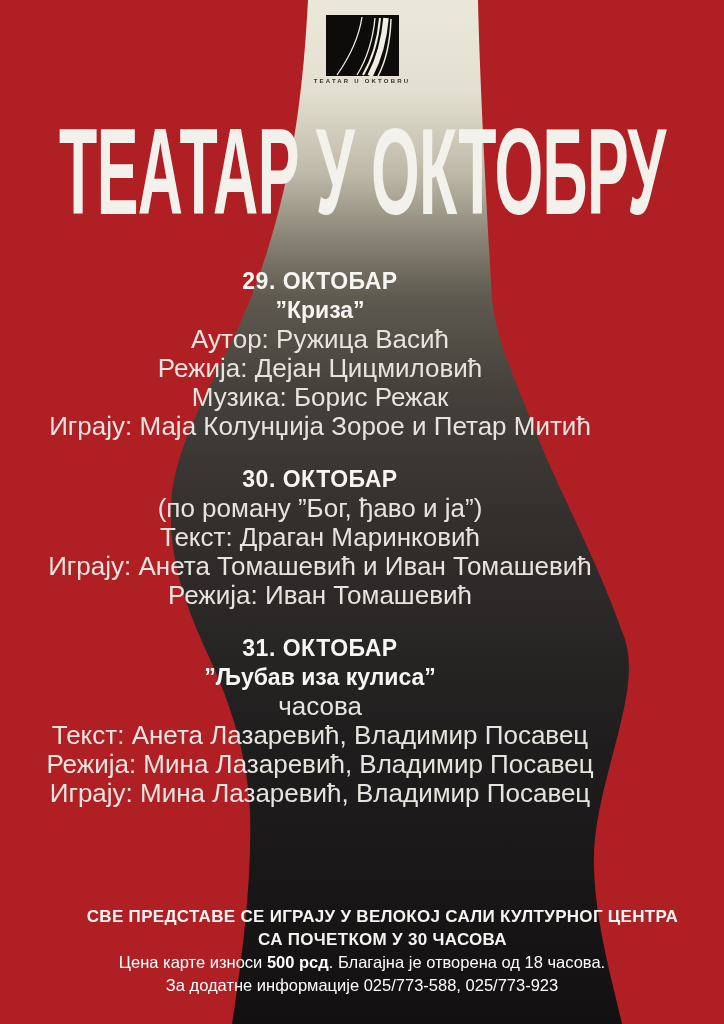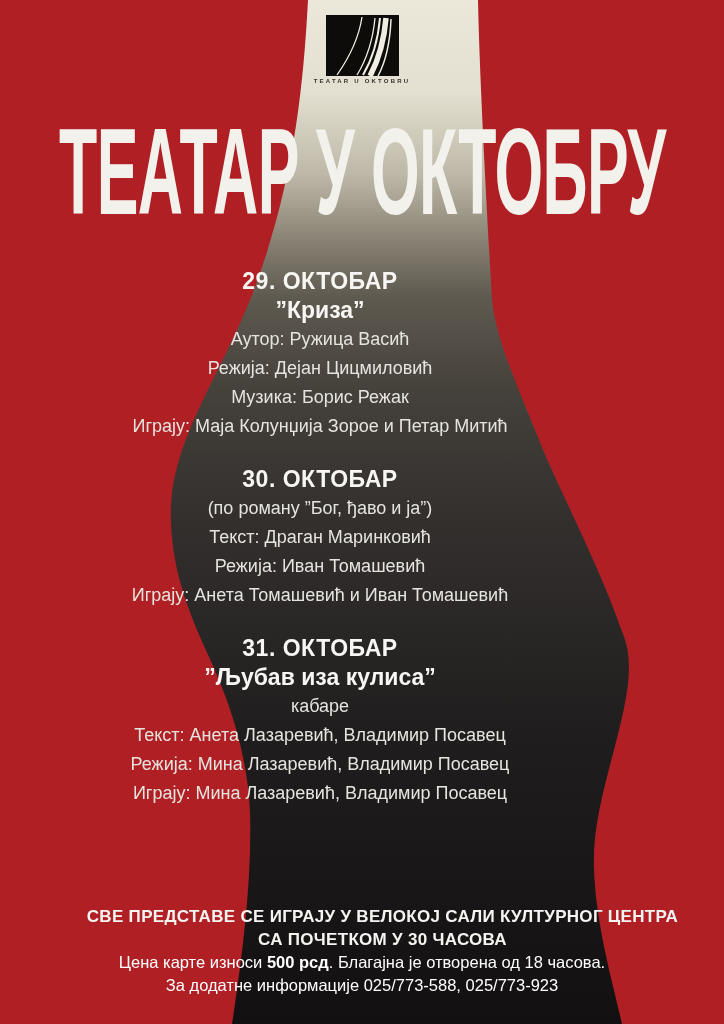--- a/index.html
+++ b/index.html
@@ -85,21 +85,21 @@
     color: #f7f6f3;
     letter-spacing: 0.5px;
   }
   .show-title {
     font-size: 23px;
     font-weight: 700;
     line-height: 29px;
     color: #f7f6f3;
   }
   .show-line {
-    font-size: 18px;
+    font-size: 26px;
     font-weight: 400;
     line-height: 29px;
     color: #e6e4df;
   }
 
   
   .footer {
     position: absolute;
     top: 906px;
     left: 0;
@@ -182,28 +182,28 @@
       <div class="show-line">Аутор: Ружица Васић</div>
       <div class="show-line">Режија: Дејан Цицмиловић</div>
       <div class="show-line">Музика: Борис Режак</div>
       <div class="show-line">Играју: Маја Колунџија Зорое и Петар Митић</div>
     </div>
 
     <div class="show-block">
       <div class="show-date">30. ОКТОБАР</div>
       <div class="show-line">(по роману ”Бог, ђаво и ја”)</div>
       <div class="show-line">Текст: Драган Маринковић</div>
+      <div class="show-line">Играју: Анета Томашевић и Иван Томашевић</div>
       <div class="show-line">Режија: Иван Томашевић</div>
-      <div class="show-line">Играју: Анета Томашевић и Иван Томашевић</div>
     </div>
 
     <div class="show-block">
       <div class="show-date">31. ОКТОБАР</div>
       <div class="show-title">”Љубав иза кулиса”</div>
-      <div class="show-line">кабаре</div>
+      <div class="show-line">часова</div>
       <div class="show-line">Текст: Анета Лазаревић,  Владимир Посавец</div>
       <div class="show-line">Режија: Мина Лазаревић,  Владимир Посавец</div>
       <div class="show-line">Играју: Мина Лазаревић,  Владимир Посавец</div>
     </div>
 
   </div>
 
   <div class="footer">
     <div class="footer-caps">СВЕ ПРЕДСТАВЕ СЕ ИГРАЈУ У ВЕЛОКОЈ САЛИ КУЛТУРНОГ ЦЕНТРА</div>
     <div class="footer-caps">СА ПОЧЕТКОМ У 30 ЧАСОВА</div>

